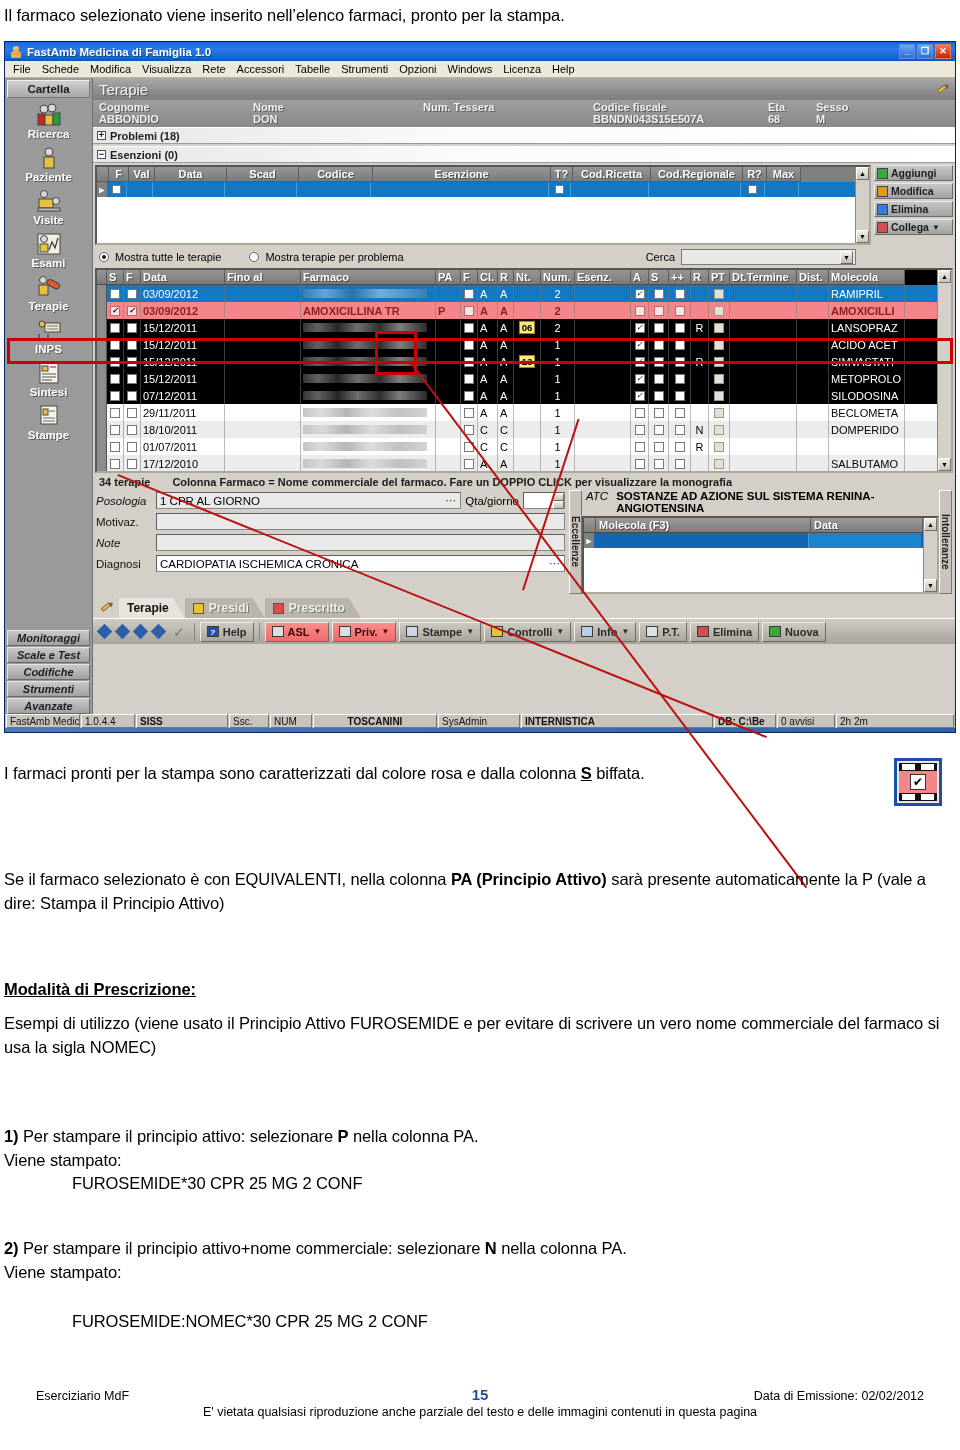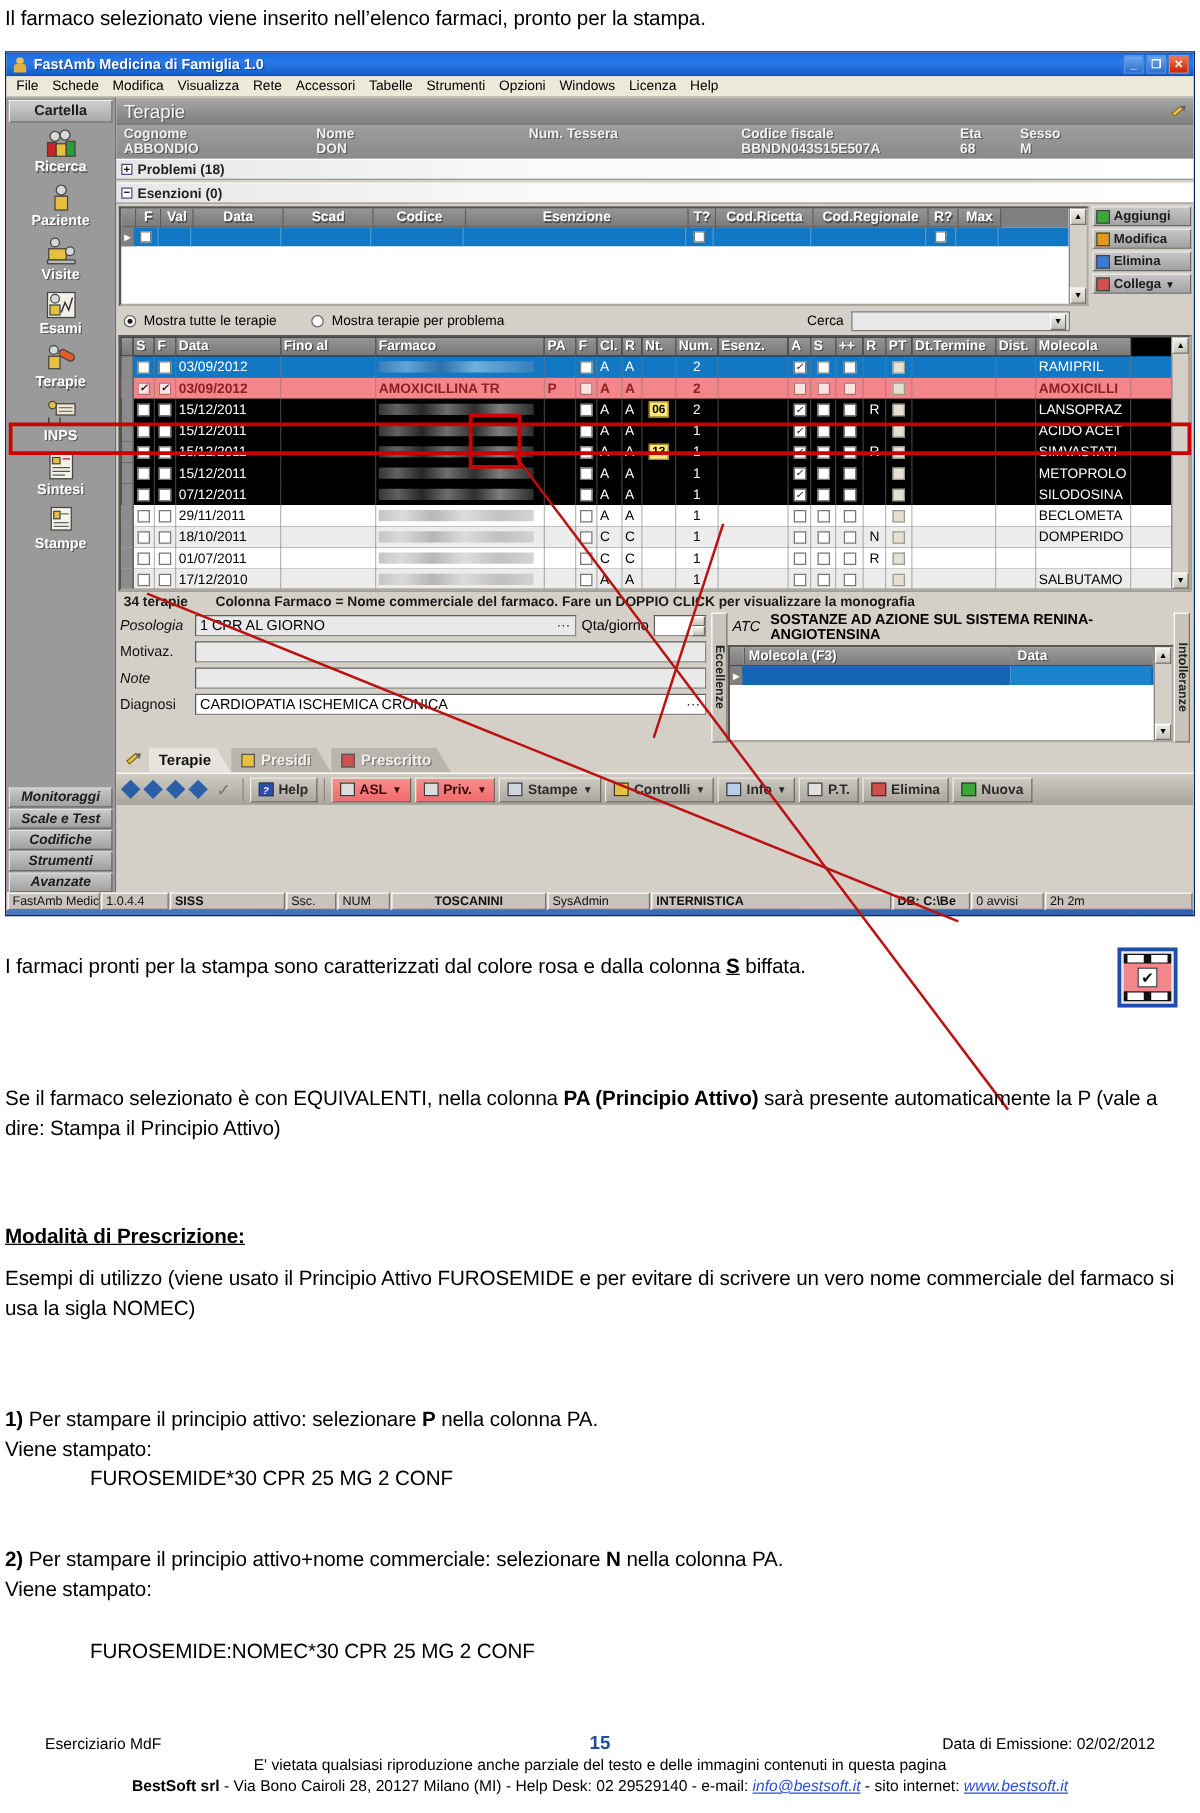--- a/index.html
+++ b/index.html
@@ -218,21 +218,21 @@
   .qta-box { width:42px;height:17px;background:#fff;border:1px solid #888;border-top-color:#5d5d5d;border-left-color:#5d5d5d; display:flex; justify-content:flex-end; align-items:center;}
   .spin { display:flex; flex-direction:column; }
   .spin i { display:block; width:11px;height:8px;background:linear-gradient(to bottom,#efede5,#c5c1b7);border:1px solid #fff;border-right-color:#6a6a6a;border-bottom-color:#6a6a6a;}
 
   .dright { flex:1; display:flex; }
   .vtab {
     width:13px; background:#c8c4bc; border:1px solid #fff; border-right-color:#7a766e; border-bottom-color:#7a766e;
     writing-mode: vertical-rl; text-orientation: mixed;
     font-size:10px; font-weight:bold; display:flex; align-items:center; justify-content:center; color:#222;
   }
-  .atc-line { display:flex; gap:8px; align-items:center; font-size:11.5px; padding-left:4px;}
+  .atc-line { display:flex; gap:8px; align-items:flex-start; font-size:11.5px; padding-left:4px;}
   .atc-key { font-style:italic; }
   .atc-val { font-weight:bold; }
   .mol-box { border:2px inset #aba89e; background:#fff; height:78px; display:flex; margin-top:2px; }
   .mol-head { display:flex; height:15px; }
   .mol-head .mh {
     background: linear-gradient(to bottom,#9a9a9a,#7d7d7d); border-right:1px solid #5c5c5c; border-bottom:1px solid #4a4a4a;
     color:#fff; font-weight:bold; font-size:11px; padding-left:3px; display:flex; align-items:center; text-shadow:1px 1px 0 #4a4a4a;
   }
   .mol-row { display:flex; height:15px; background:#1565b5; }
 
@@ -1246,16 +1246,13 @@
 </div>
 <p id="out2" class="doc-text doc-para">FUROSEMIDE:NOMEC*30 CPR 25 MG 2 CONF</p>
 
 <div id="footer">
   <div class="f-row1">
     <span class="f-left">Eserciziario MdF</span>
     <span class="f-center">15</span>
     <span class="f-right">Data di Emissione: 02/02/2012</span>
   </div>
   <div class="f-row2">E' vietata qualsiasi riproduzione anche parziale del testo e delle immagini contenuti in questa pagina</div>
-  <div class="f-row3">
-    <span class="bold">BestSoft srl</span><span> - Via Bono Cairoli 28, 20127 Milano (MI) - Help Desk: 02 29529140 - e-mail: </span><span class="lnk">info@bestsoft.it</span><span> - sito internet: </span><span class="lnk">www.bestsoft.it</span>
-  </div>
 </div>
 
 </body></html>

